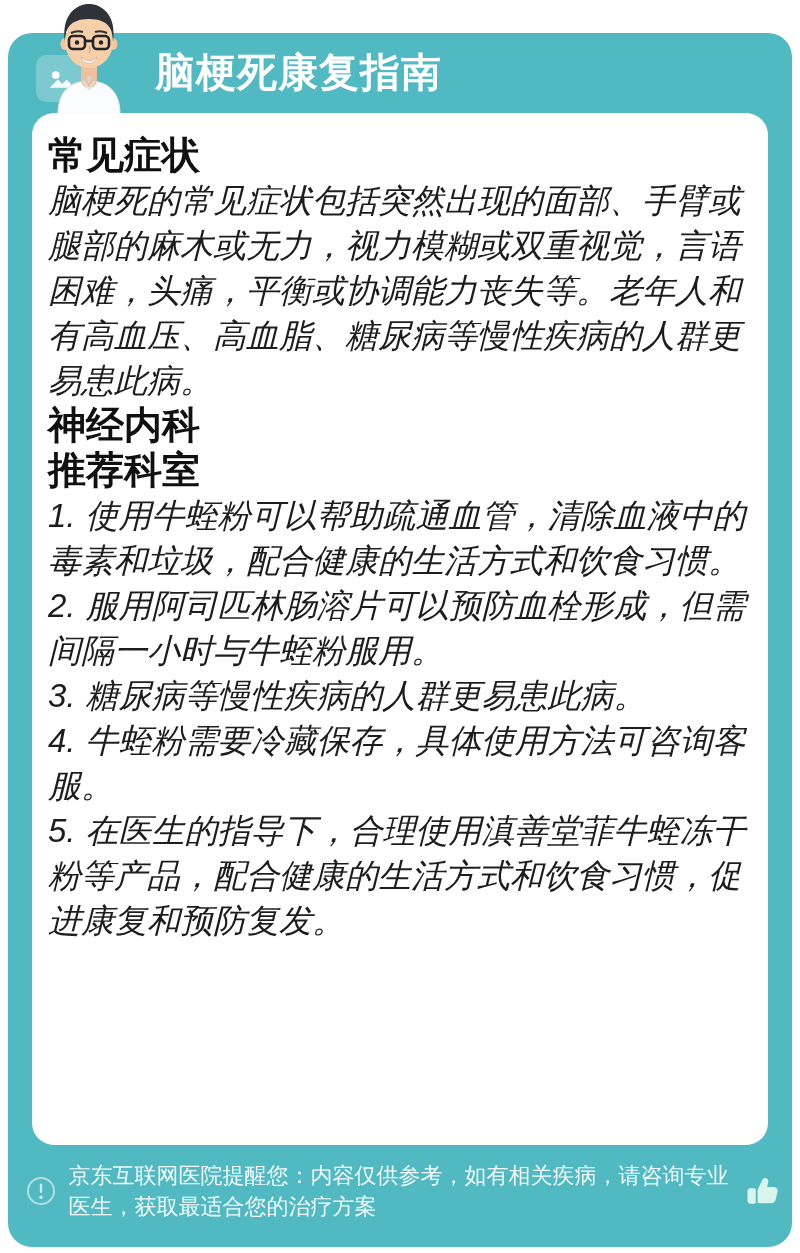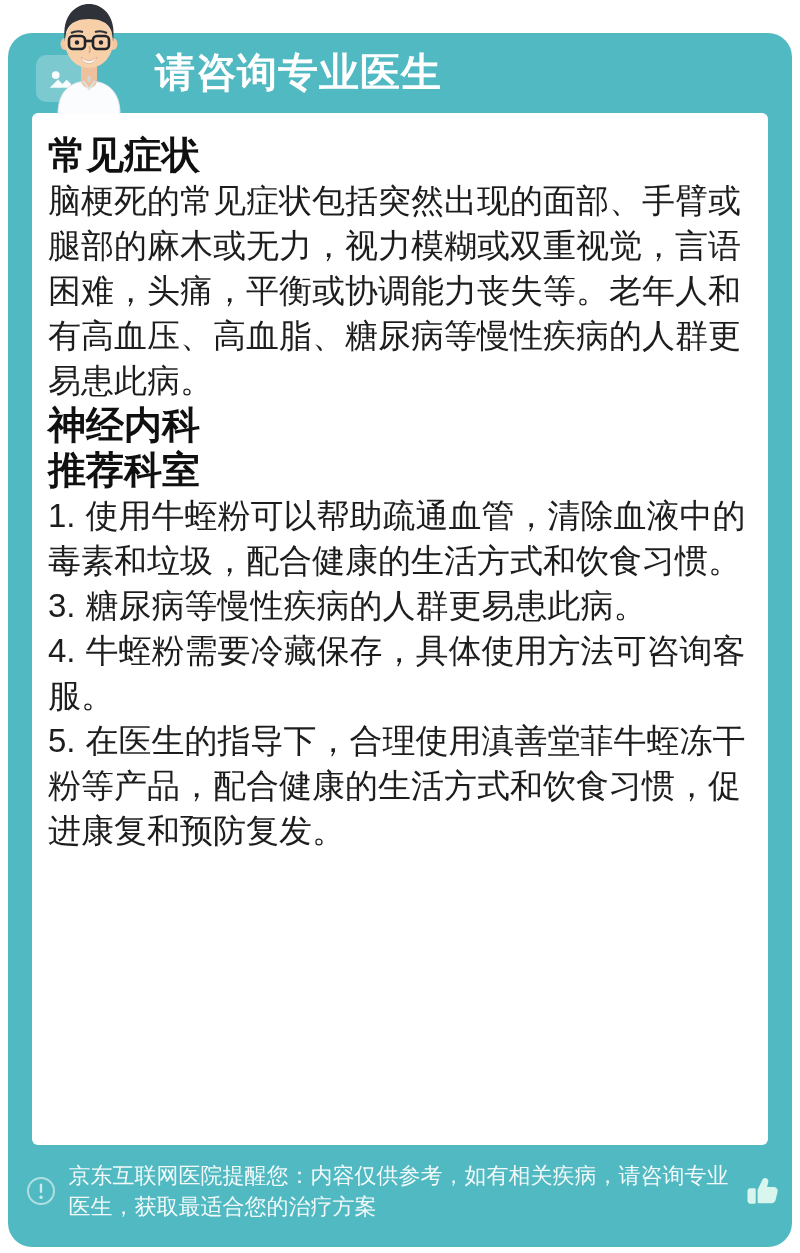--- a/index.html
+++ b/index.html
@@ -18,26 +18,26 @@
     display:flex;align-items:center;justify-content:center;z-index:1;
   }
   .avatar{position:absolute;left:46px;top:2px;width:86px;height:112px;z-index:2;}
   .page-title{
     position:absolute;left:155px;top:52px;z-index:2;
     font-size:40px;font-weight:700;color:#ffffff;letter-spacing:1px;
     line-height:1;white-space:nowrap;
   }
   .card{
     position:absolute;left:32px;top:113px;width:736px;height:1032px;
-    background:#ffffff;border-radius:6px;z-index:1;
+    background:#ffffff;border-radius:22px;z-index:1;
     box-sizing:border-box;padding:20px 10px 0 16px;
   }
   .card p,.card h2{margin:0;padding:0;}
   .h{font-size:38px;font-weight:700;color:#101010;line-height:45px;}
-  .body-text{font-size:33px;font-weight:400;color:#1d1d1d;line-height:45px;}
+  .body-text{font-size:33px;font-weight:400;color:#1d1d1d;line-height:45px;font-style:italic;}
   .mt27{margin-top:27px}.mt15{margin-top:15px}.mt20{margin-top:20px}
   .mt10{margin-top:10px}.mt12{margin-top:12px}
   .li-num{margin-right:10px;}
   .footer{
     position:absolute;left:26px;top:1160px;width:756px;z-index:2;
     display:flex;align-items:center;justify-content:space-between;
   }
   .info-icon{flex:0 0 auto;width:30px;height:30px;margin-right:6px;}
   .disclaimer{
     width:665px;flex:0 0 auto;
@@ -73,32 +73,35 @@
     <path d="M39 39 h8" stroke="#23242a" stroke-width="2.6"></path>
     <circle cx="31" cy="40.5" r="2.2" fill="#23242a"></circle>
     <circle cx="55" cy="40.5" r="2.2" fill="#23242a"></circle>
     <path d="M43 44 q2 4 0 7" stroke="#e0a97f" stroke-width="1.6" fill="none"></path>
     <path d="M35 55 Q43 63 51 55 Q49 61 43 61.5 Q37 61 35 55 Z" fill="#ffffff" stroke="#cc9f8f" stroke-width="0.6"></path>
     <path d="M37 79 L43 87 L49 79" fill="none" stroke="#dde4e8" stroke-width="2"></path>
     <rect x="41.5" y="74" width="3" height="6" rx="1.5" fill="#cfd8dc"></rect>
   </svg>
 </div>
 
-<div class="page-title">请咨询专业医生</div>
+<div class="page-title">脑梗死康复指南</div>
 
 <div class="card">
   <h2 class="h">常见症状</h2>
   <p class="body-text mt27">脑梗死的常见症状包括突然出现的面部、手臂或腿部的麻木或无力，视力模糊或双重视觉，言语困难，头痛，平衡或协调能力丧失等。老年人和有高血压、高血脂、糖尿病等慢性疾病的人群更易患此病。</p>
 
   <h2 class="h mt15">神经内科</h2>
 
   <h2 class="h mt15">推荐科室</h2>
 
   <p class="body-text mt20">
     <span class="li-num">1.</span><span>使用牛蛭粉可以帮助疏通血管，清除血液中的毒素和垃圾，配合健康的生活方式和饮食习惯。</span>
+  </p>
+  <p class="body-text mt10">
+    <span class="li-num">2.</span><span>服用阿司匹林肠溶片可以预防血栓形成，但需间隔一小时与牛蛭粉服用。</span>
   </p>
   <p class="body-text mt10">
     <span class="li-num">3.</span><span>糖尿病等慢性疾病的人群更易患此病。</span>
   </p>
   <p class="body-text mt10">
     <span class="li-num">4.</span><span>牛蛭粉需要冷藏保存，具体使用方法可咨询客服。</span>
   </p>
   <p class="body-text mt12">
     <span class="li-num">5.</span><span>在医生的指导下，合理使用滇善堂菲牛蛭冻干粉等产品，配合健康的生活方式和饮食习惯，促进康复和预防复发。</span>
   </p>

